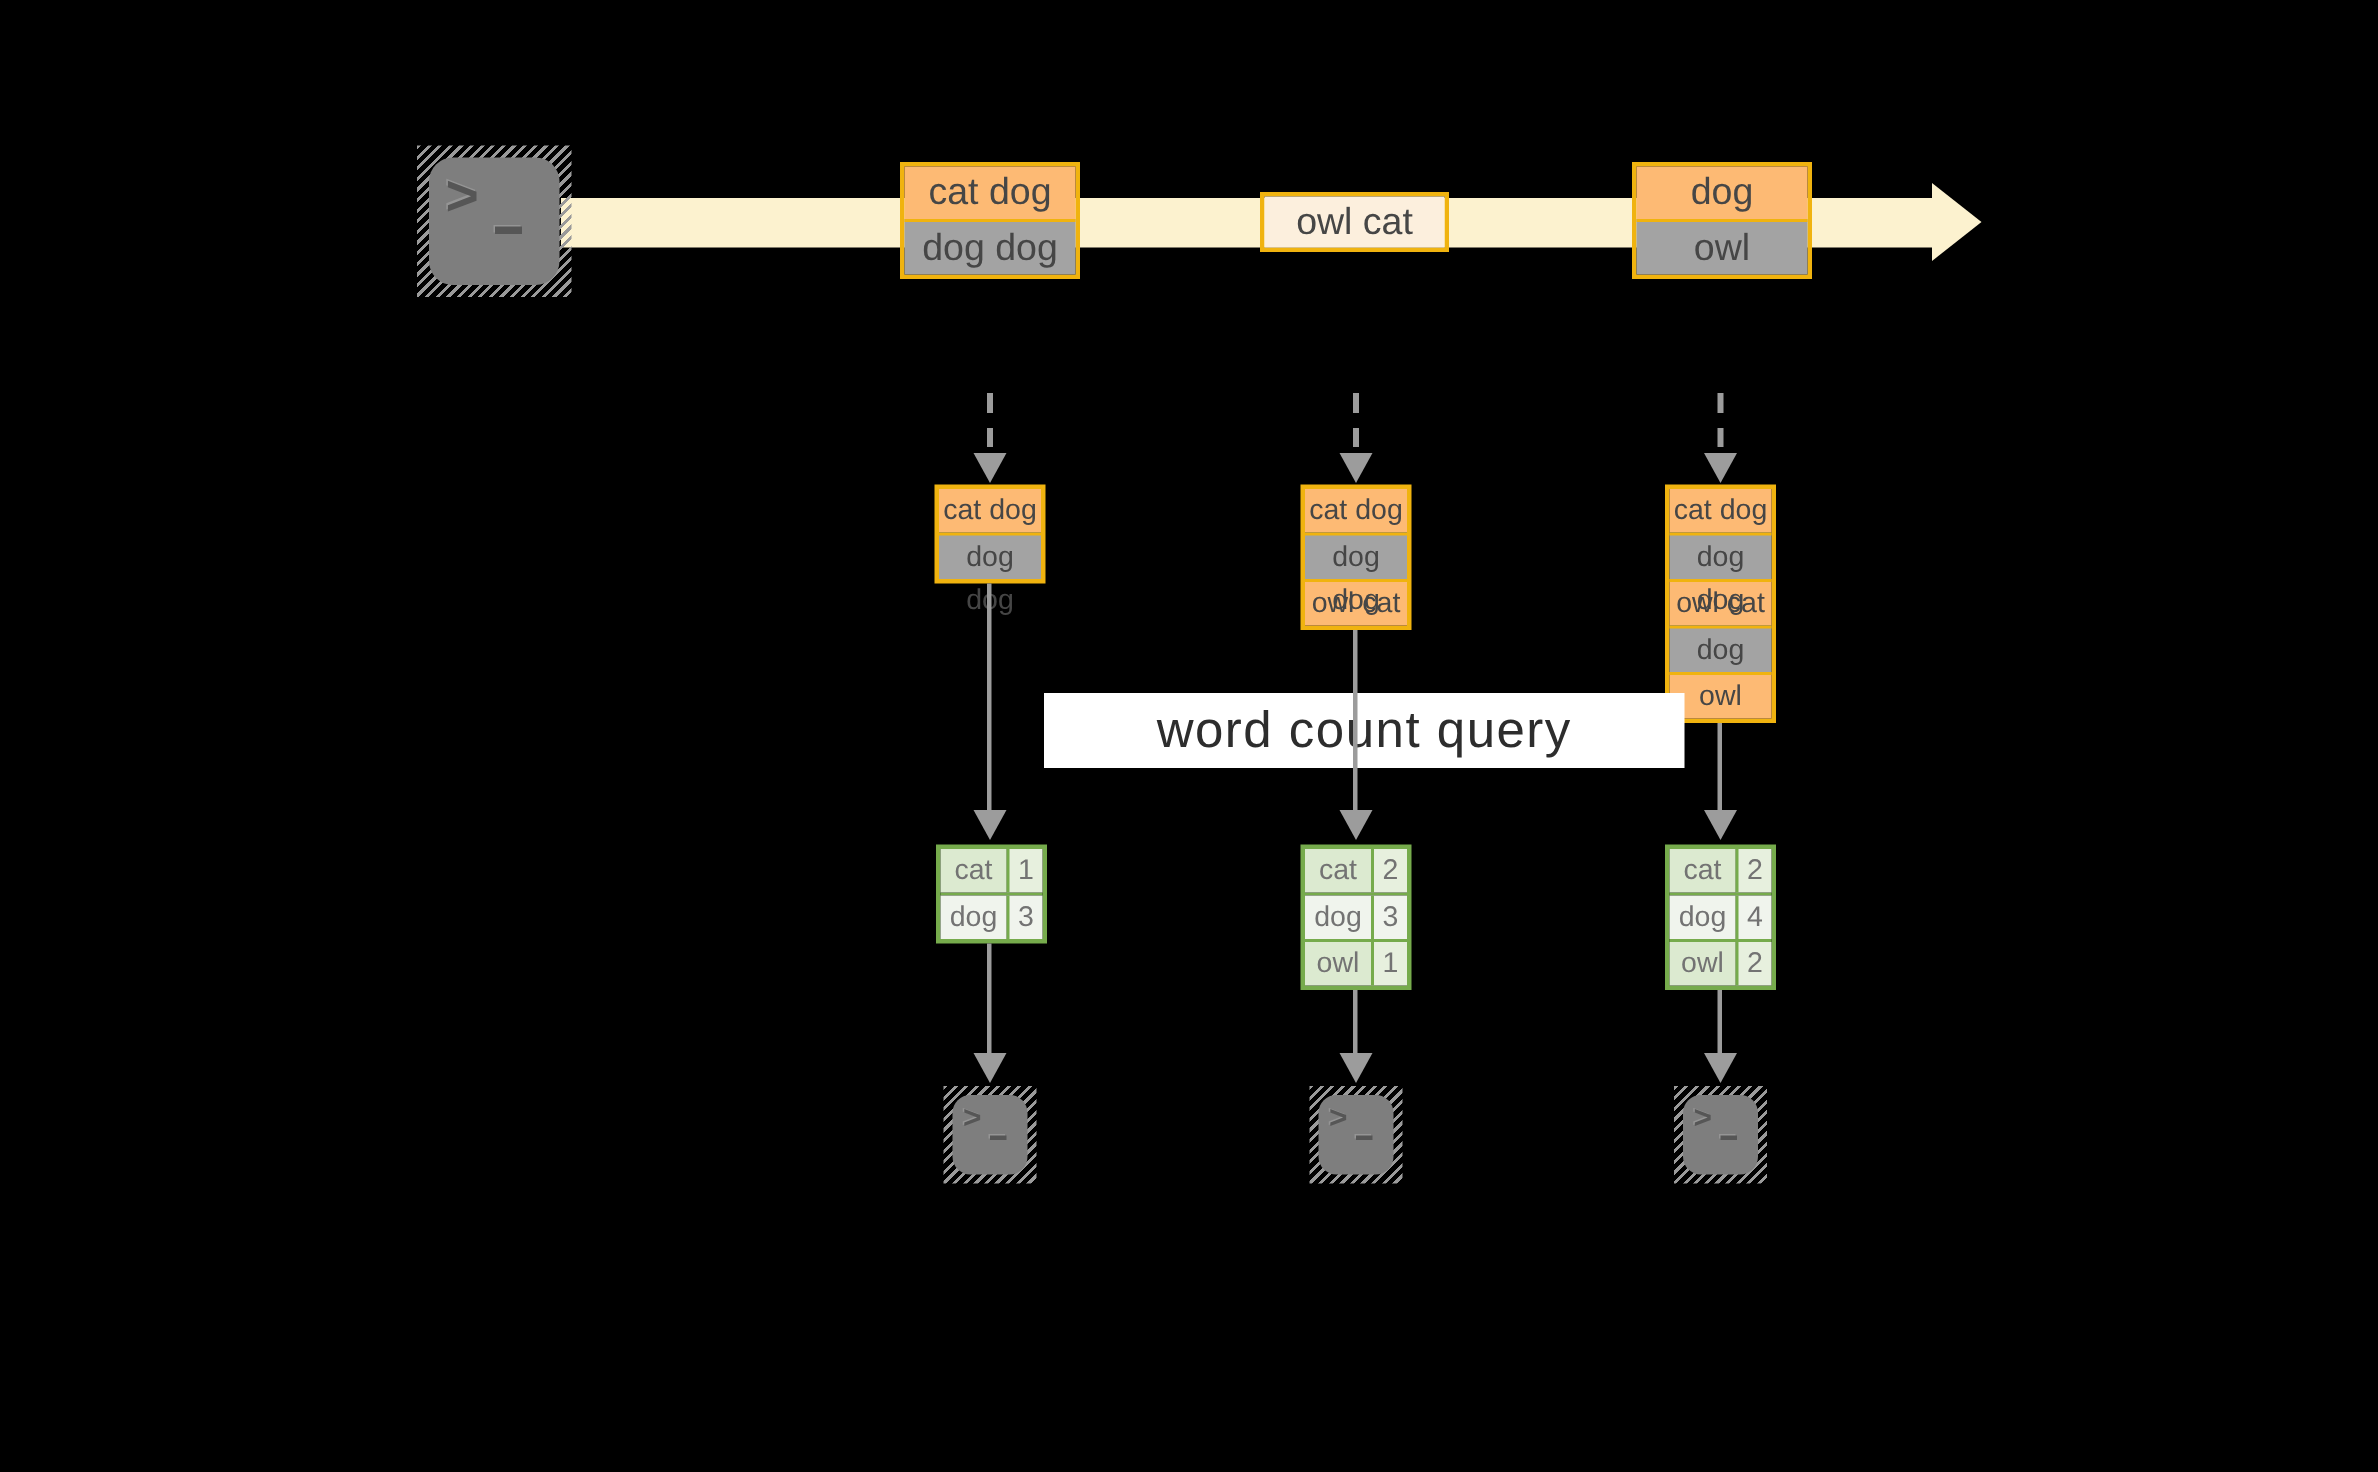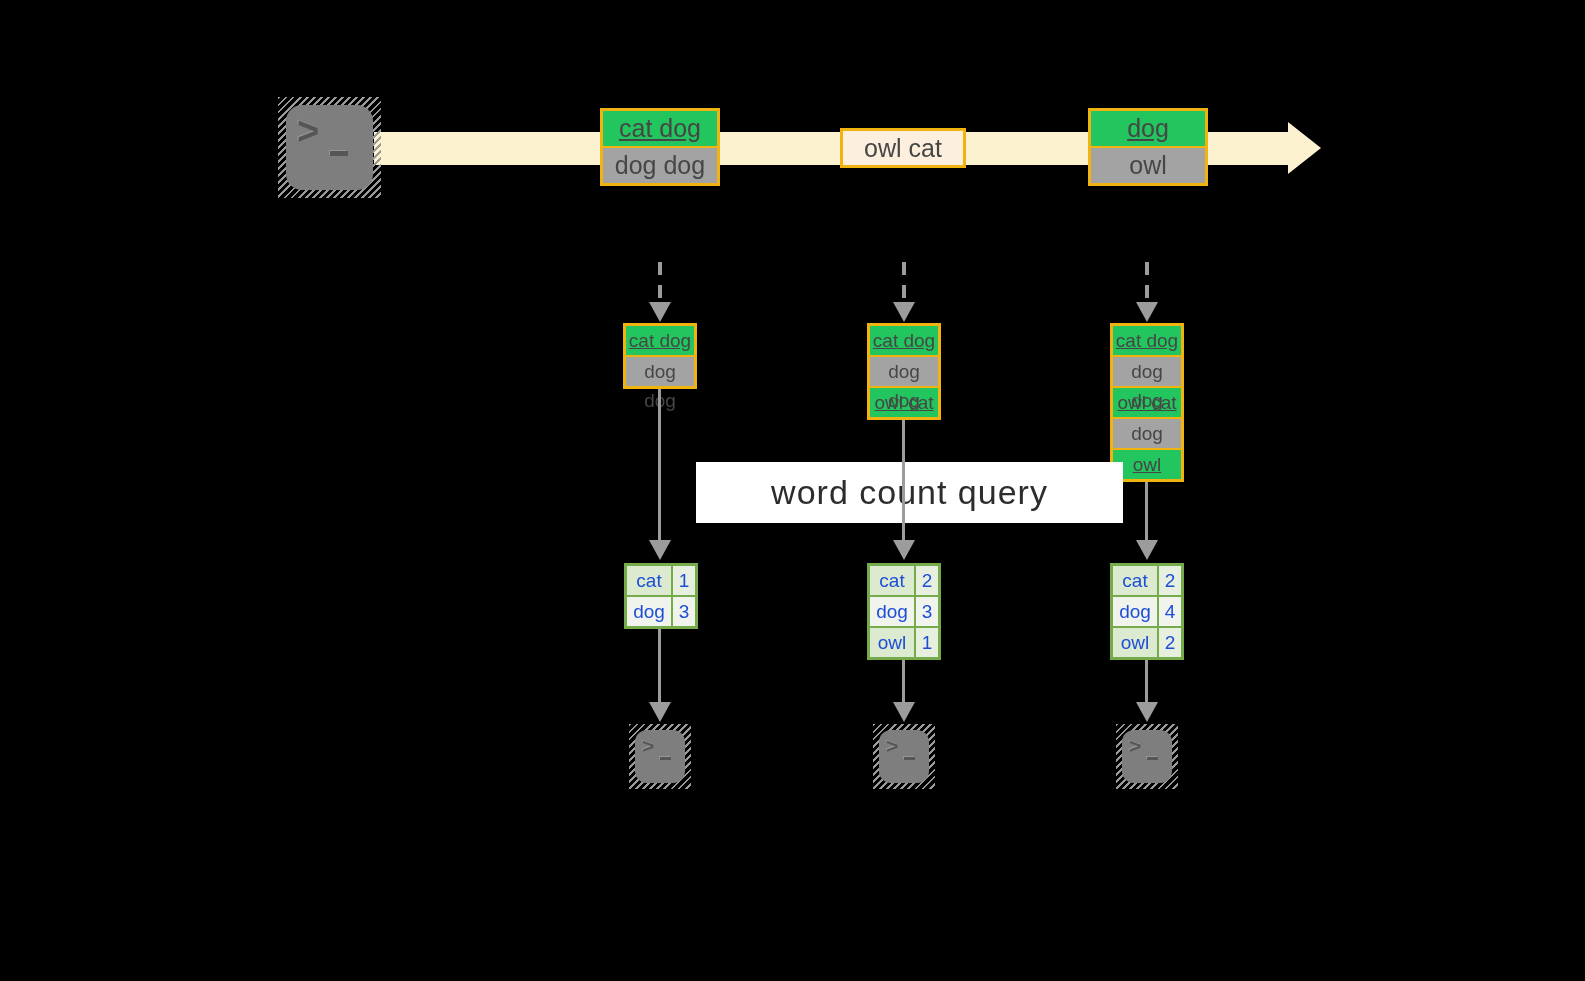--- a/index.html
+++ b/index.html
@@ -19,26 +19,26 @@
              border-top:26px solid transparent;border-bottom:26px solid transparent;
              border-left:33px solid #fcf2cf;}
 
   
   .obox{position:absolute;border:3px solid #f0b30f;box-sizing:border-box;
         text-align:center;color:#464646;}
   .orow{height:35px;line-height:35px;font-size:25px;}
   .orow + .orow{border-top:2px solid #f0b30f;}
   .brow{height:29px;line-height:29px;font-size:19px;}
   .brow + .brow{border-top:2px solid #f0b30f;}
-  .p{background:#22c55e;text-decoration:underline;}
+  .p{background:#fdba74;}
   .c{background:#a3a3a3;}
   .oc{background:#fcefdd;height:34px;line-height:34px;font-size:25px;}
 
   
-  .gtable{position:absolute;border:3px solid #76ab4c;box-sizing:border-box;color:#1d4ed8;}
+  .gtable{position:absolute;border:3px solid #76ab4c;box-sizing:border-box;color:#737373;}
   .grow{display:flex;height:29px;line-height:29px;font-size:19px;text-align:center;}
   .grow + .grow{border-top:2px solid #76ab4c;}
   .gl{width:44px;}
   .gv{width:22px;border-left:2px solid #76ab4c;}
   .godd .gl{background:#dcead0;}
   .godd .gv{background:#e7f0de;}
   .geven .gl,.geven .gv{background:#f0f4ed;}
 
   
   .vline{position:absolute;width:3px;background:#9c9c9c;}
@@ -97,21 +97,21 @@
     <div class="brow p">owl cat</div>
   </div>
   <div class="obox" style="left:1110px;top:323px;width:74px;">
     <div class="brow p">cat dog</div>
     <div class="brow c">dog dog</div>
     <div class="brow p">owl cat</div>
     <div class="brow c">dog</div>
     <div class="brow p">owl</div>
   </div>
 
-  <div class="banner" style="left:696px;top:462px;width:427px;height:61px;">
+  <div class="banner" style="left:696px;top:462px;width:427px;height:50px;">
     <span>word count query</span>
   </div>
 
   <div class="vline" style="left:658px;top:389px;height:151px;"></div>
   <div class="ahead" style="left:649px;top:540px;"></div>
   <div class="vline" style="left:902px;top:420px;height:120px;"></div>
   <div class="ahead" style="left:893px;top:540px;"></div>
   <div class="vline" style="left:1145px;top:482px;height:58px;"></div>
   <div class="ahead" style="left:1136px;top:540px;"></div>
 

